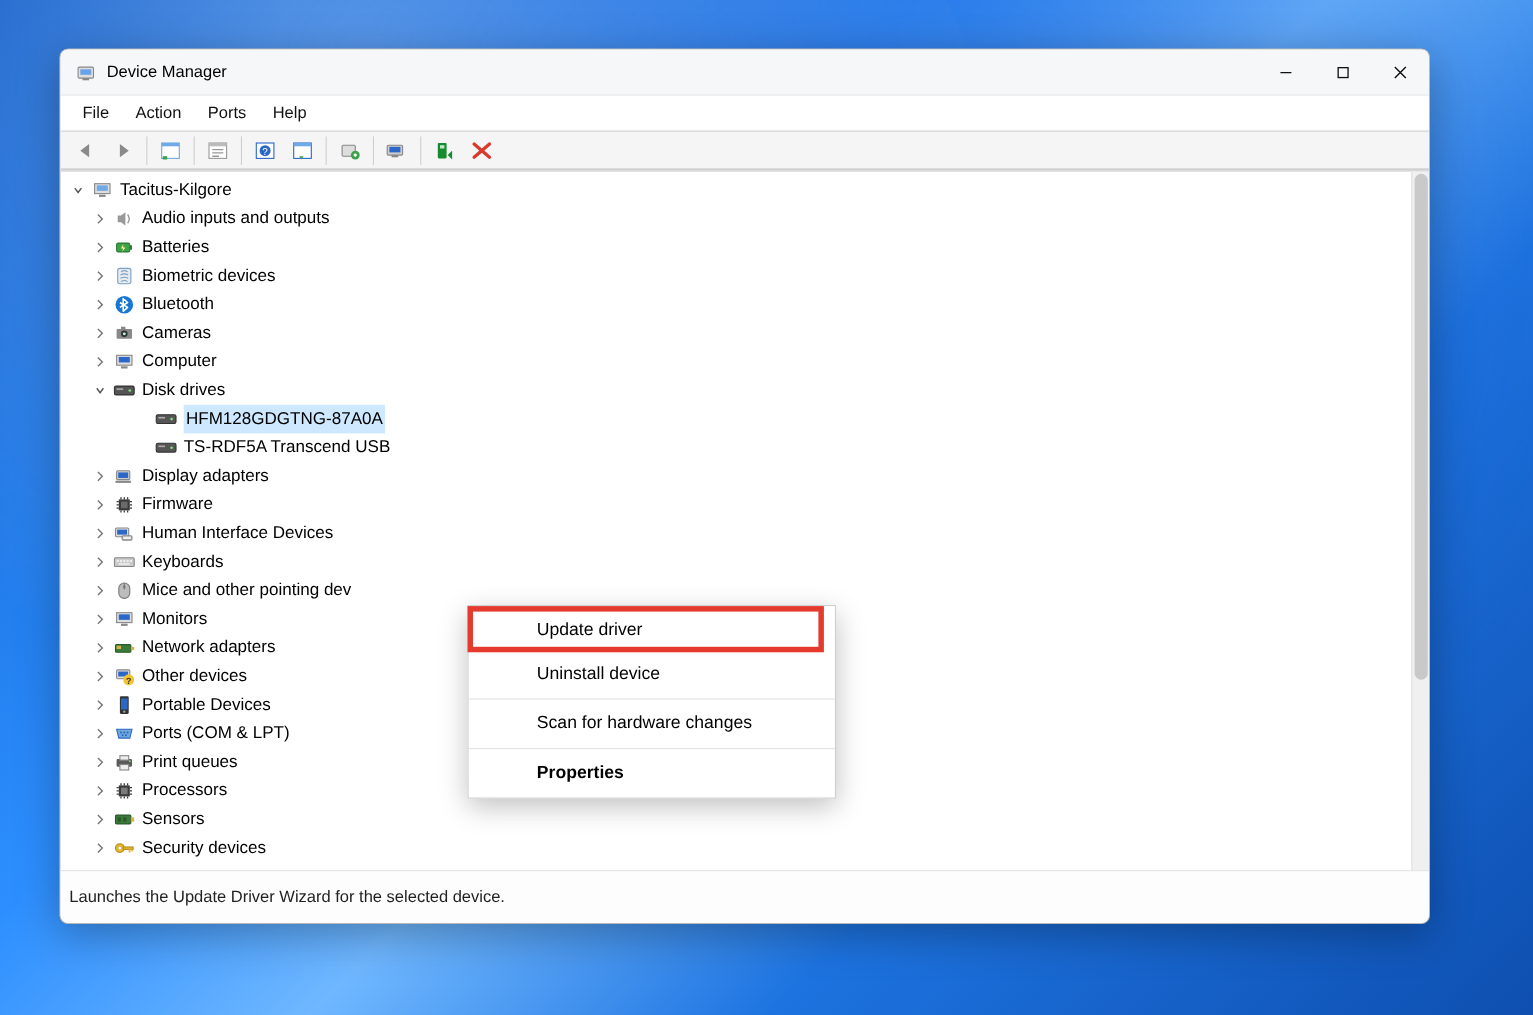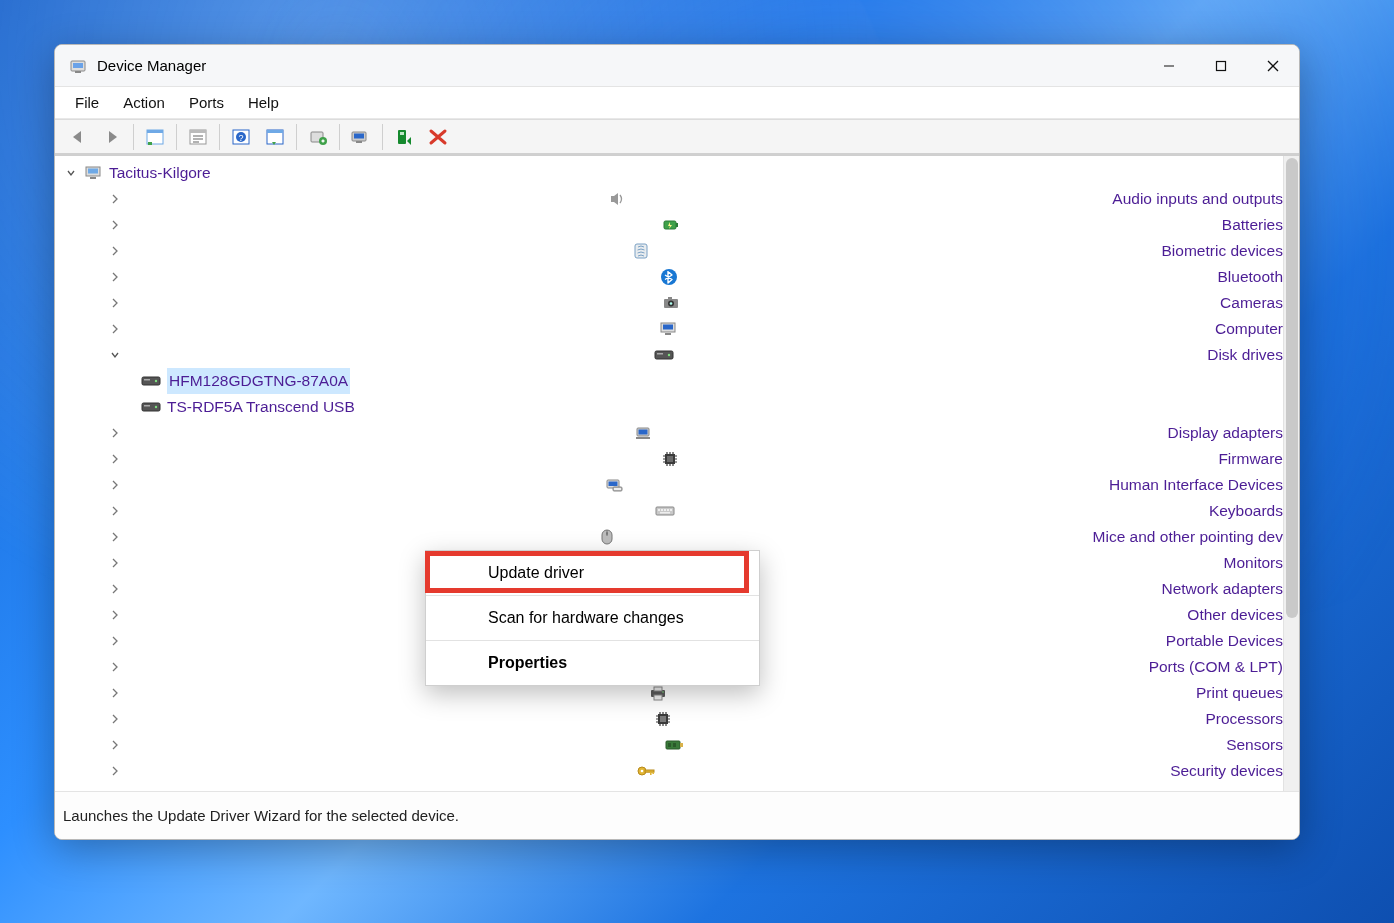--- a/index.html
+++ b/index.html
@@ -36,28 +36,28 @@
   .toolbar { height:36px; background:#f5f5f5; border-top:1px solid #dcdcdc; border-bottom:2px solid #d0d0d0;
              display:flex; align-items:center; padding:0 6px; gap:0; }
   .toolbar .tb-btn { width:30px; height:28px; display:flex; align-items:center; justify-content:center; margin:0 2px; }
   .toolbar .sep { width:1px; height:26px; background:#cfcfcf; margin:0 4px; }
 
   .content { flex:1; display:flex; min-height:0; border-top:1px solid #cfcfcf; }
   .tree-pane { flex:1; overflow:auto; padding:4px 0 2px 0; position:relative; }
   .vsb { width:16px; background:#f0f0f0; border-left:1px solid #e2e2e2; position:relative; }
   .vsb .thumb { position:absolute; left:2px; top:2px; width:12px; height:460px; background:#c9c9c9; border-radius:6px; }
 
-  .tree { font-size:15.5px; color:#4c1d95; line-height:26px; }
+  .tree { font-size:15.5px; color:#000000; line-height:26px; }
   .row { display:flex; align-items:center; height:26px; white-space:nowrap; }
   .row .expander { width:16px; display:flex; align-items:center; justify-content:center; color:#6a6a6a; }
   .row .expander svg { display:block; }
   .row .dev-icon { width:20px; height:20px; margin:0 6px 0 4px; display:flex; align-items:center; justify-content:center; }
   .row.sel .label-bg { background:#cde8ff; padding:0 2px; }
   .indent-0 { padding-left:8px; }
-  .indent-1 { padding-left:52px;justify-content:space-between; }
+  .indent-1 { padding-left:28px; }
   .indent-2b { padding-left:82px; }
 
   .context-menu {
     position:absolute; left:370px; top:394px; width:335px;
     background:#ffffff; border:1px solid #cfcfcf; box-shadow:0 8px 24px rgba(0,0,0,0.25);
     font-size:16px;
   }
   .context-menu .cm-item { height:40px; display:flex; align-items:center; padding:0 0 0 62px; }
   .context-menu .cm-item.bold { font-weight:700; }
   .context-menu .cm-sep { height:1px; background:#e2e2e2; margin:2px 0; }
@@ -581,20 +581,21 @@
                 <rect x="16.4" y="8" width="1.6" height="2" fill="#e2b635"></rect>
               </svg>
             </span>
           <span>Security devices</span>
         </div>
 
       </div>
 
       <div class="context-menu">
         <div class="cm-item">Update driver</div>
+        <div class="cm-item">Uninstall device</div>
         <div class="cm-sep"></div>
         <div class="cm-item">Scan for hardware changes</div>
         <div class="cm-sep"></div>
         <div class="cm-item bold">Properties</div>
       </div>
       <div class="red-highlight"></div>
 
     </div>
 
     <div class="vsb">

